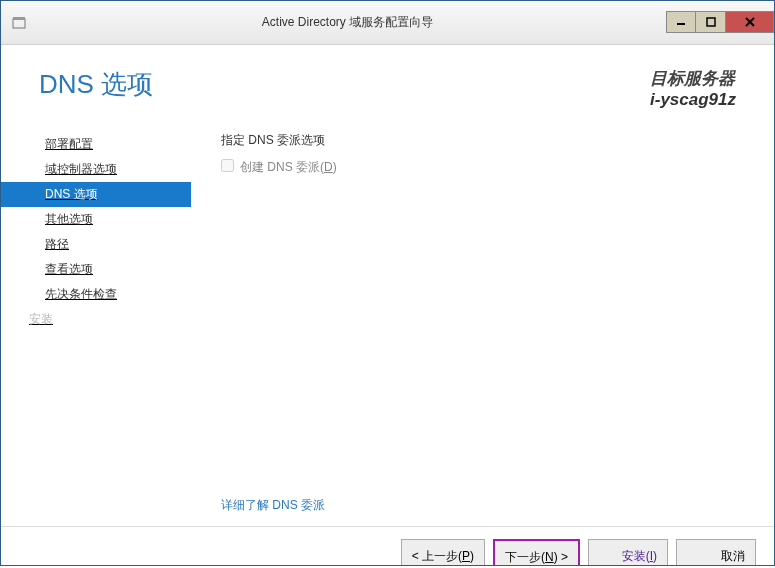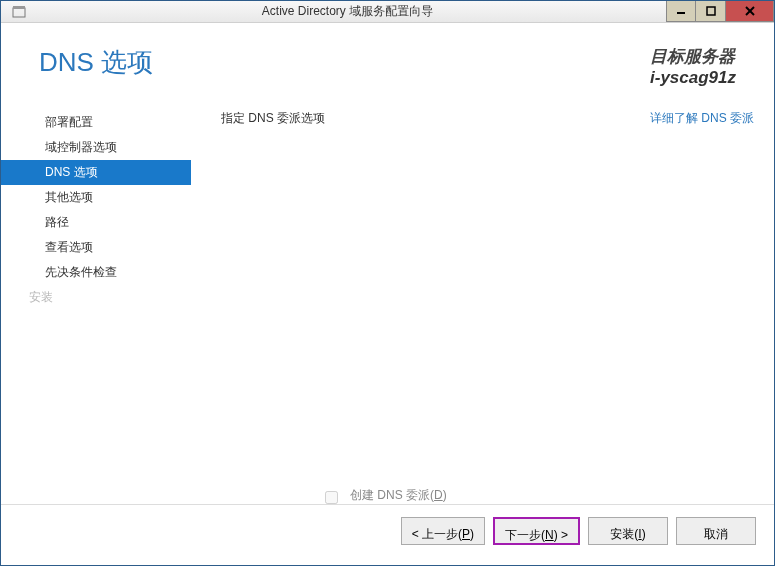--- a/index.html
+++ b/index.html
@@ -7,21 +7,21 @@
   font-family: "Microsoft YaHei", "Segoe UI", sans-serif;
   font-size: 12px;
   background: #fff;
   width: 775px;
   height: 566px;
   border: 1px solid #2d5c8a;
   position: relative;
   overflow: hidden;
 }
 .titlebar {
-  height: 22px;
+  height: 44px;
   background: linear-gradient(to bottom, #f8f8f8, #e8e8e8);
   border-bottom: 1px solid #d0d0d0;
   display: flex;
   align-items: center;
   position: relative;
   justify-content: flex-end;
 }
 .titlebar-icon {
   width: 20px;
   height: 20px;
@@ -80,51 +80,52 @@
 .target-server-name { font-weight: bold; color: #333; }
 .main-area {
   display: flex;
   flex: 1;
   padding: 18px 0 0 0;
   overflow: hidden;
 }
 .sidebar {
   width: 190px;
   padding-top: 4px;
+  text-decoration: underline;
 }
 .sidebar-item {
   padding: 4px 10px 4px 44px;
   color: #333;
   font-size: 12px;
   cursor: pointer;
 }
 .sidebar-item.selected {
   background: #1979ca;
   color: #fff;
 }
 .sidebar-item.disabled {
   color: #b8b8b8;
   cursor: default;
   padding-left: 28px;
 }
 .main-panel {
   flex: 1;
   padding: 4px 20px 0 30px;
   display: flex;
-  flex-direction: row;
+  flex-direction: column;
 }
 .section-label {
   font-size: 12px;
   color: #333;
   margin-bottom: 10px;
 }
 .checkbox-row {
   display: flex;
-  align-items: flex-end;
-  gap: 12px;
+  align-items: flex-start;
+  gap: 6px;
   color: #888;
 }
 .checkbox-row input[type="checkbox"] {
   width: 13px;
   height: 13px;
 }
 .checkbox-label {
   font-size: 12px;
 }
 .checkbox-label u { text-decoration: underline; }
@@ -144,26 +145,27 @@
 }
 .btn {
   min-width: 80px;
   height: 28px;
   border: 1px solid #aaa;
   background: #eee;
   font-size: 12px;
   padding: 8px 10px;
   cursor: pointer;
   font-family: inherit;
+  text-align: right;
 }
 .btn.default {
   border: 2px solid #a21caf;
 }
 .btn:disabled {
-  color: #000000;
+  color: #4c1d95;
   cursor: default;
 }
 </style>
 </head>
 <body>
 
 <div class="titlebar">
   <div class="titlebar-icon">
     <svg width="14" height="14" viewBox="0 0 14 14">
         <rect x="1" y="3" width="12" height="9" fill="none" stroke="#777" stroke-width="1"></rect>

